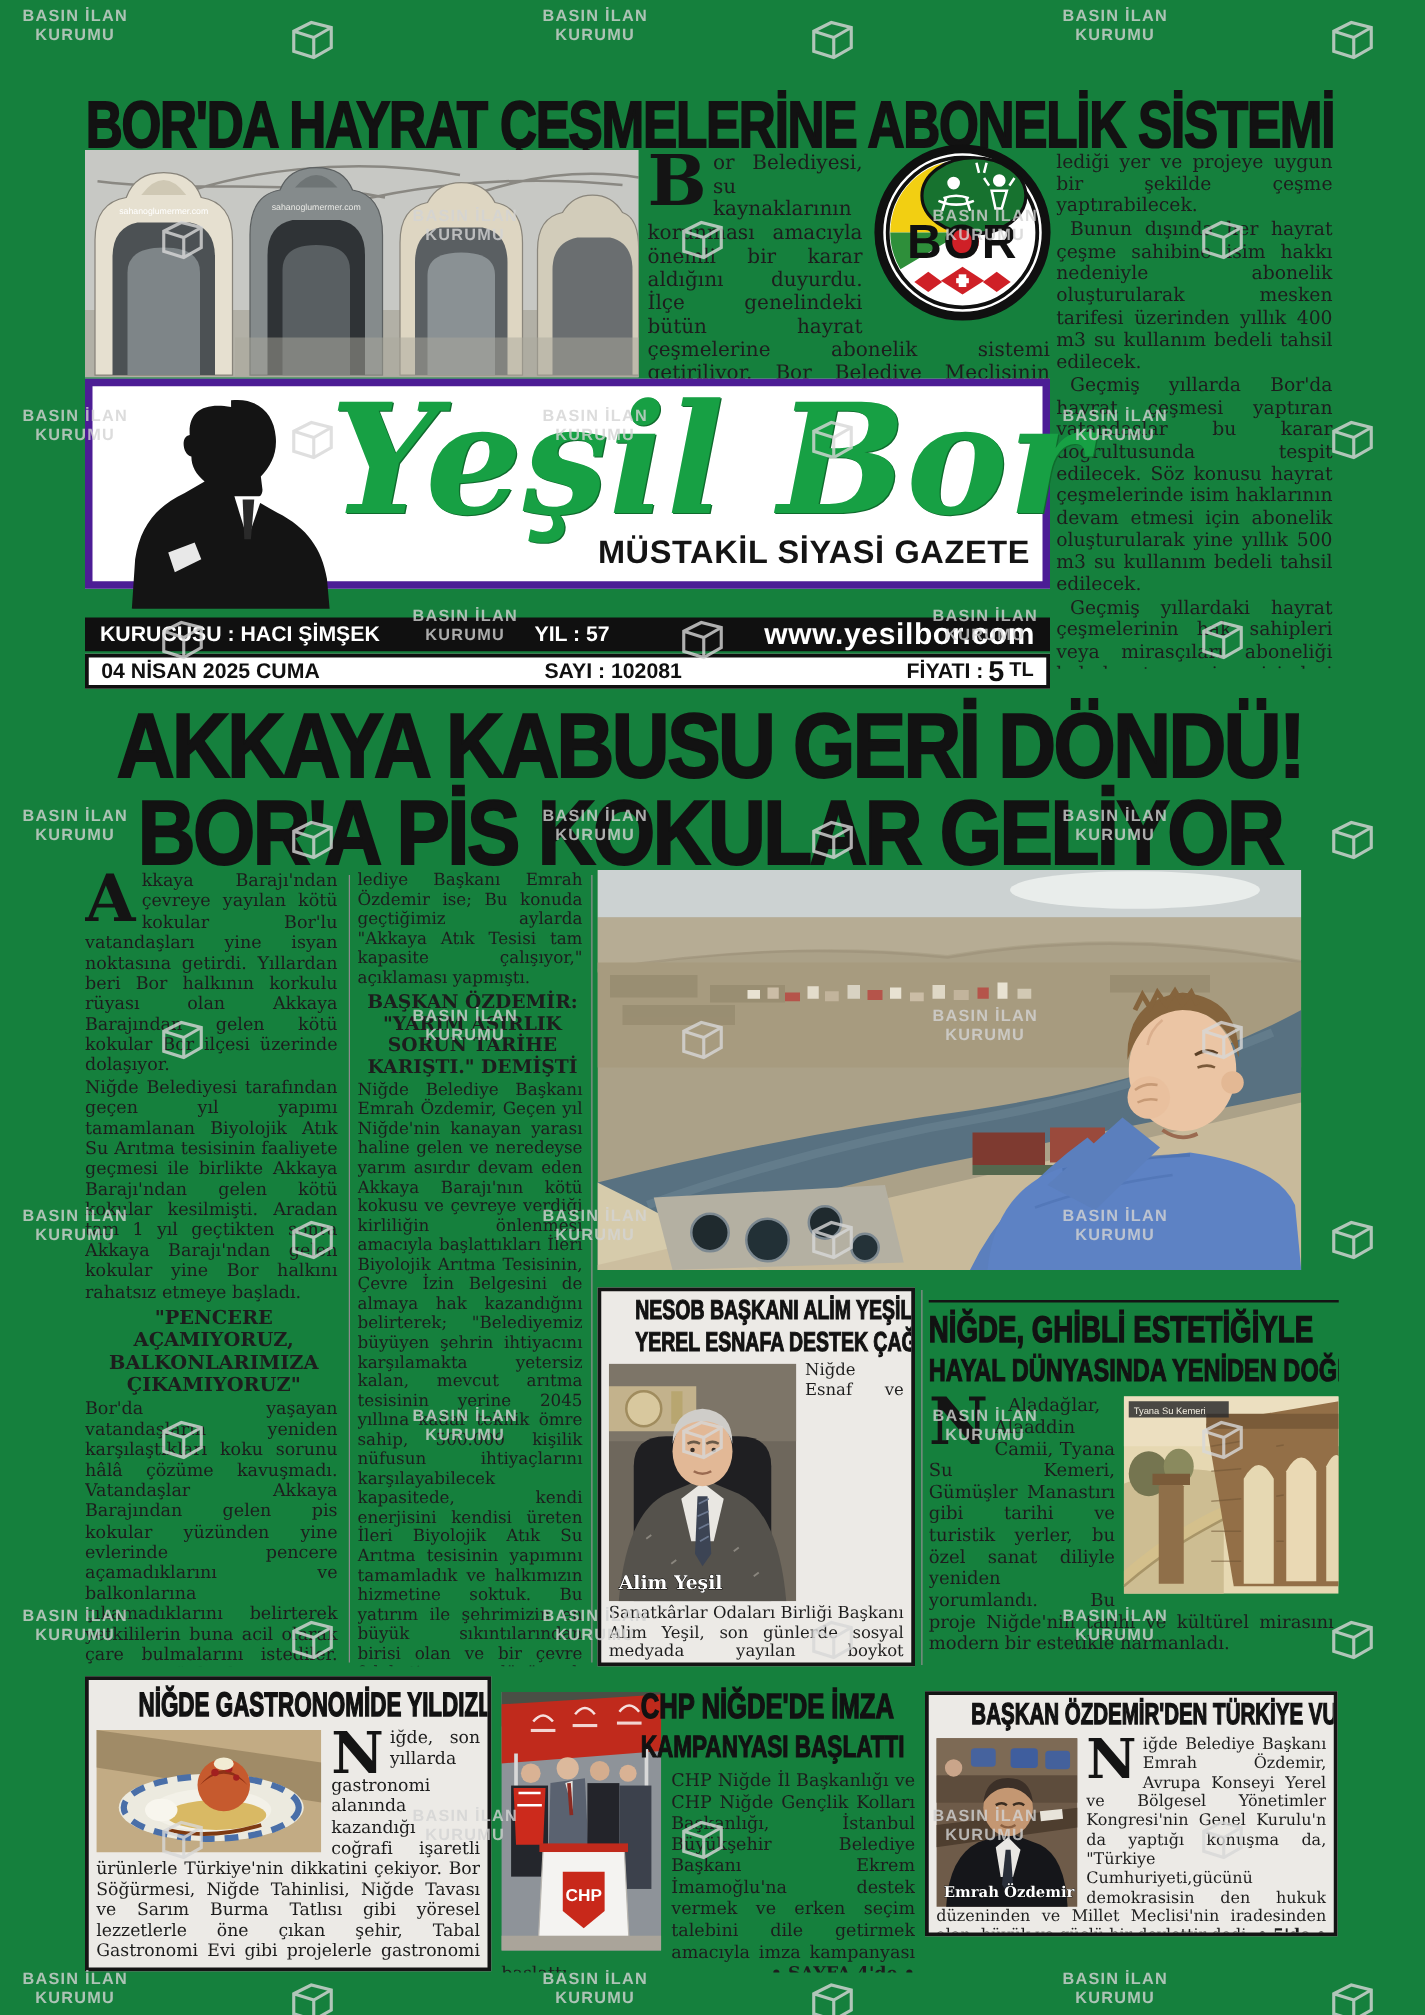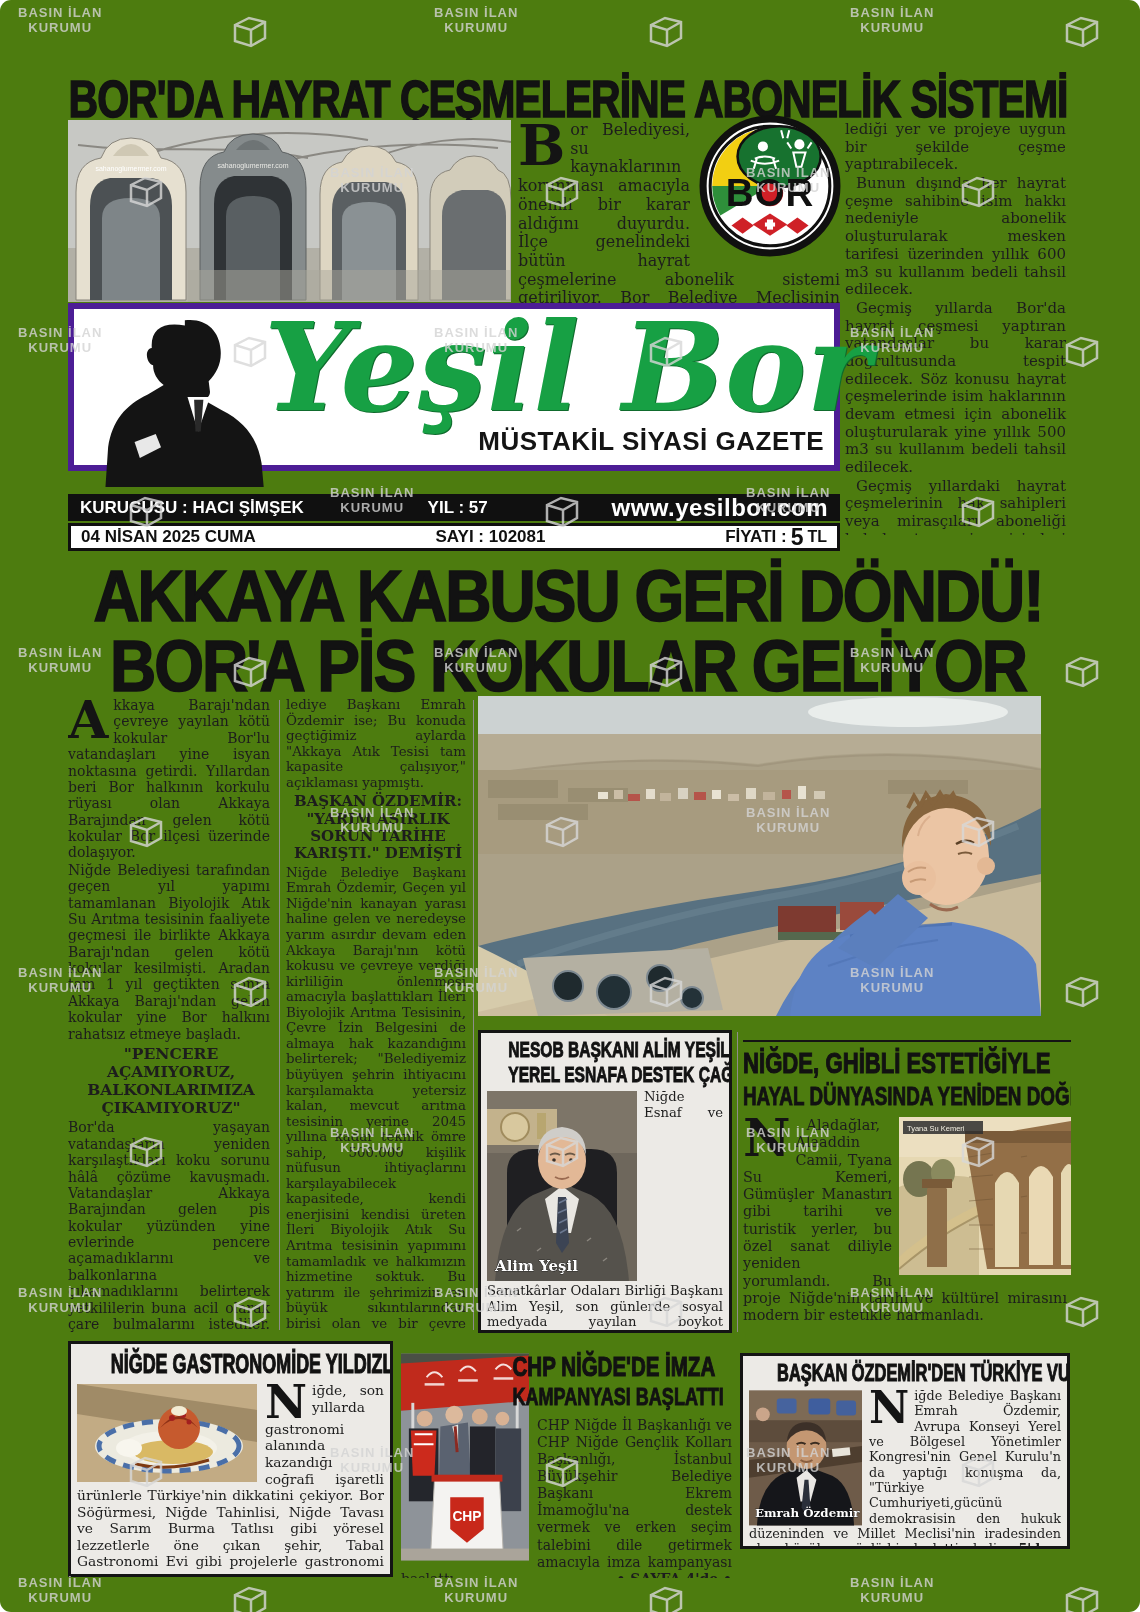--- a/index.html
+++ b/index.html
@@ -1,17 +1,17 @@
 <!DOCTYPE html>
 <html lang="tr"><head>
 <meta charset="utf-8">
 <style>
   html,body{margin:0;padding:0;background:#ffffff;}
-  #page{position:relative;width:1140px;height:1612px;background:#4d7c0f;overflow:hidden;
-        font-family:"DejaVu Serif",serif;color:#1b1b1b;border-radius:11px;}
+  #page{position:relative;width:1140px;height:1612px;background:#15803d;overflow:hidden;
+        font-family:"DejaVu Serif",serif;color:#1b1b1b;}
   .abs{position:absolute;}
   .hl{font-family:"Liberation Sans",sans-serif;font-weight:bold;color:#121212;white-space:nowrap;}
   .serif{font-family:"DejaVu Serif",serif;color:#1d1d1d;text-align:justify;}
   .serif p{margin:0 4px 1px 0;}
   .ind{text-indent:11px;}
   .sub{font-family:"DejaVu Serif",serif;font-weight:bold;text-align:center;text-indent:0;margin:3px 0 2px 0 !important;}
   .dropcap{float:left;font-family:"DejaVu Serif",serif;font-weight:bold;line-height:.78;
            margin:3px 5px 0 0;color:#141414;}
   .pageref{font-weight:bold;float:right;white-space:nowrap;}
   .box{border:3px solid #141414;background:#eceae6;box-sizing:border-box;}
@@ -306,21 +306,21 @@
       <path d="M98,102 l11,8 -11,8 -11,-8 z"></path>
     </g>
     <g fill="#ffffff">
       <rect x="68" y="104" width="6" height="10"></rect>
       <rect x="66" y="107" width="10" height="4"></rect>
     </g>
   </svg>
 
   <div class="abs serif colbody" style="left:845px;top:121px;width:225px;height:414px;font-size:15px;line-height:1.18;">
     <p>lediği yer ve projeye uygun bir şekilde çeşme yaptırabilecek.</p>
-    <p class="ind">Bunun dışında her hayrat çeşme sahibine isim hakkı nedeniyle abonelik oluşturularak mesken tarifesi üzerinden yıllık 600 m3 su kullanım bedeli tahsil edilecek.</p>
+    <p class="ind">Bunun dışında her hayrat çeşme sahibine isim hakkı nedeniyle abonelik oluşturularak mesken tarifesi üzerinden yıllık 400 m3 su kullanım bedeli tahsil edilecek.</p>
     <p class="ind">Geçmiş yıllarda Bor'da hayrat çeşmesi yaptıran vatandaşlar bu karar doğrultusunda tespit edilecek. Söz konusu hayrat çeşmelerinde isim haklarının devam etmesi için abonelik oluşturularak yine yıllık 500 m3 su kullanım bedeli tahsil edilecek.</p>
     <p class="ind">Geçmiş yıllardaki hayrat çeşmelerinin hak sahipleri veya mirasçıları aboneliği kabul etmez ise isimleri çeşmelerden kaldırılarak çeşmelerin suyu kesilecek. Kullanıma kapatılan çeşmeler yeni bir talepte bulunan vatandaşlarda aynı şartlarda tahsis edilecek.</p>
 
   </div>
 
   <div class="abs" style="left:68px;top:303px;width:772px;height:168px;border:6px solid #4c1d95;background:#ffffff;box-sizing:border-box;">
     <svg class="abs" style="left:6px;top:6px;" width="215" height="172" viewBox="0 0 160 130" preserveAspectRatio="xMidYMax meet">
       <path fill="#141414" d="M78,4 C94,2 104,12 105,26 C106,36 102,44 96,50 l1,8 c0,3 -2,5 -5,6 l14,8 c18,9 27,22 30,40 l3,34 L18,130 l2,-30 c3,-20 13,-32 30,-40 l12,-7 c-5,-4 -8,-9 -8,-15 c-5,-1 -7,-12 -1,-13 c-1,-14 8,-20 25,-17 z"></path>
       <polygon fill="#ffffff" points="80,62 97,62 88,88"></polygon>
       <path fill="#2a2a2a" d="M85,64 l7,0 -2,24 -4,0 z"></path>

